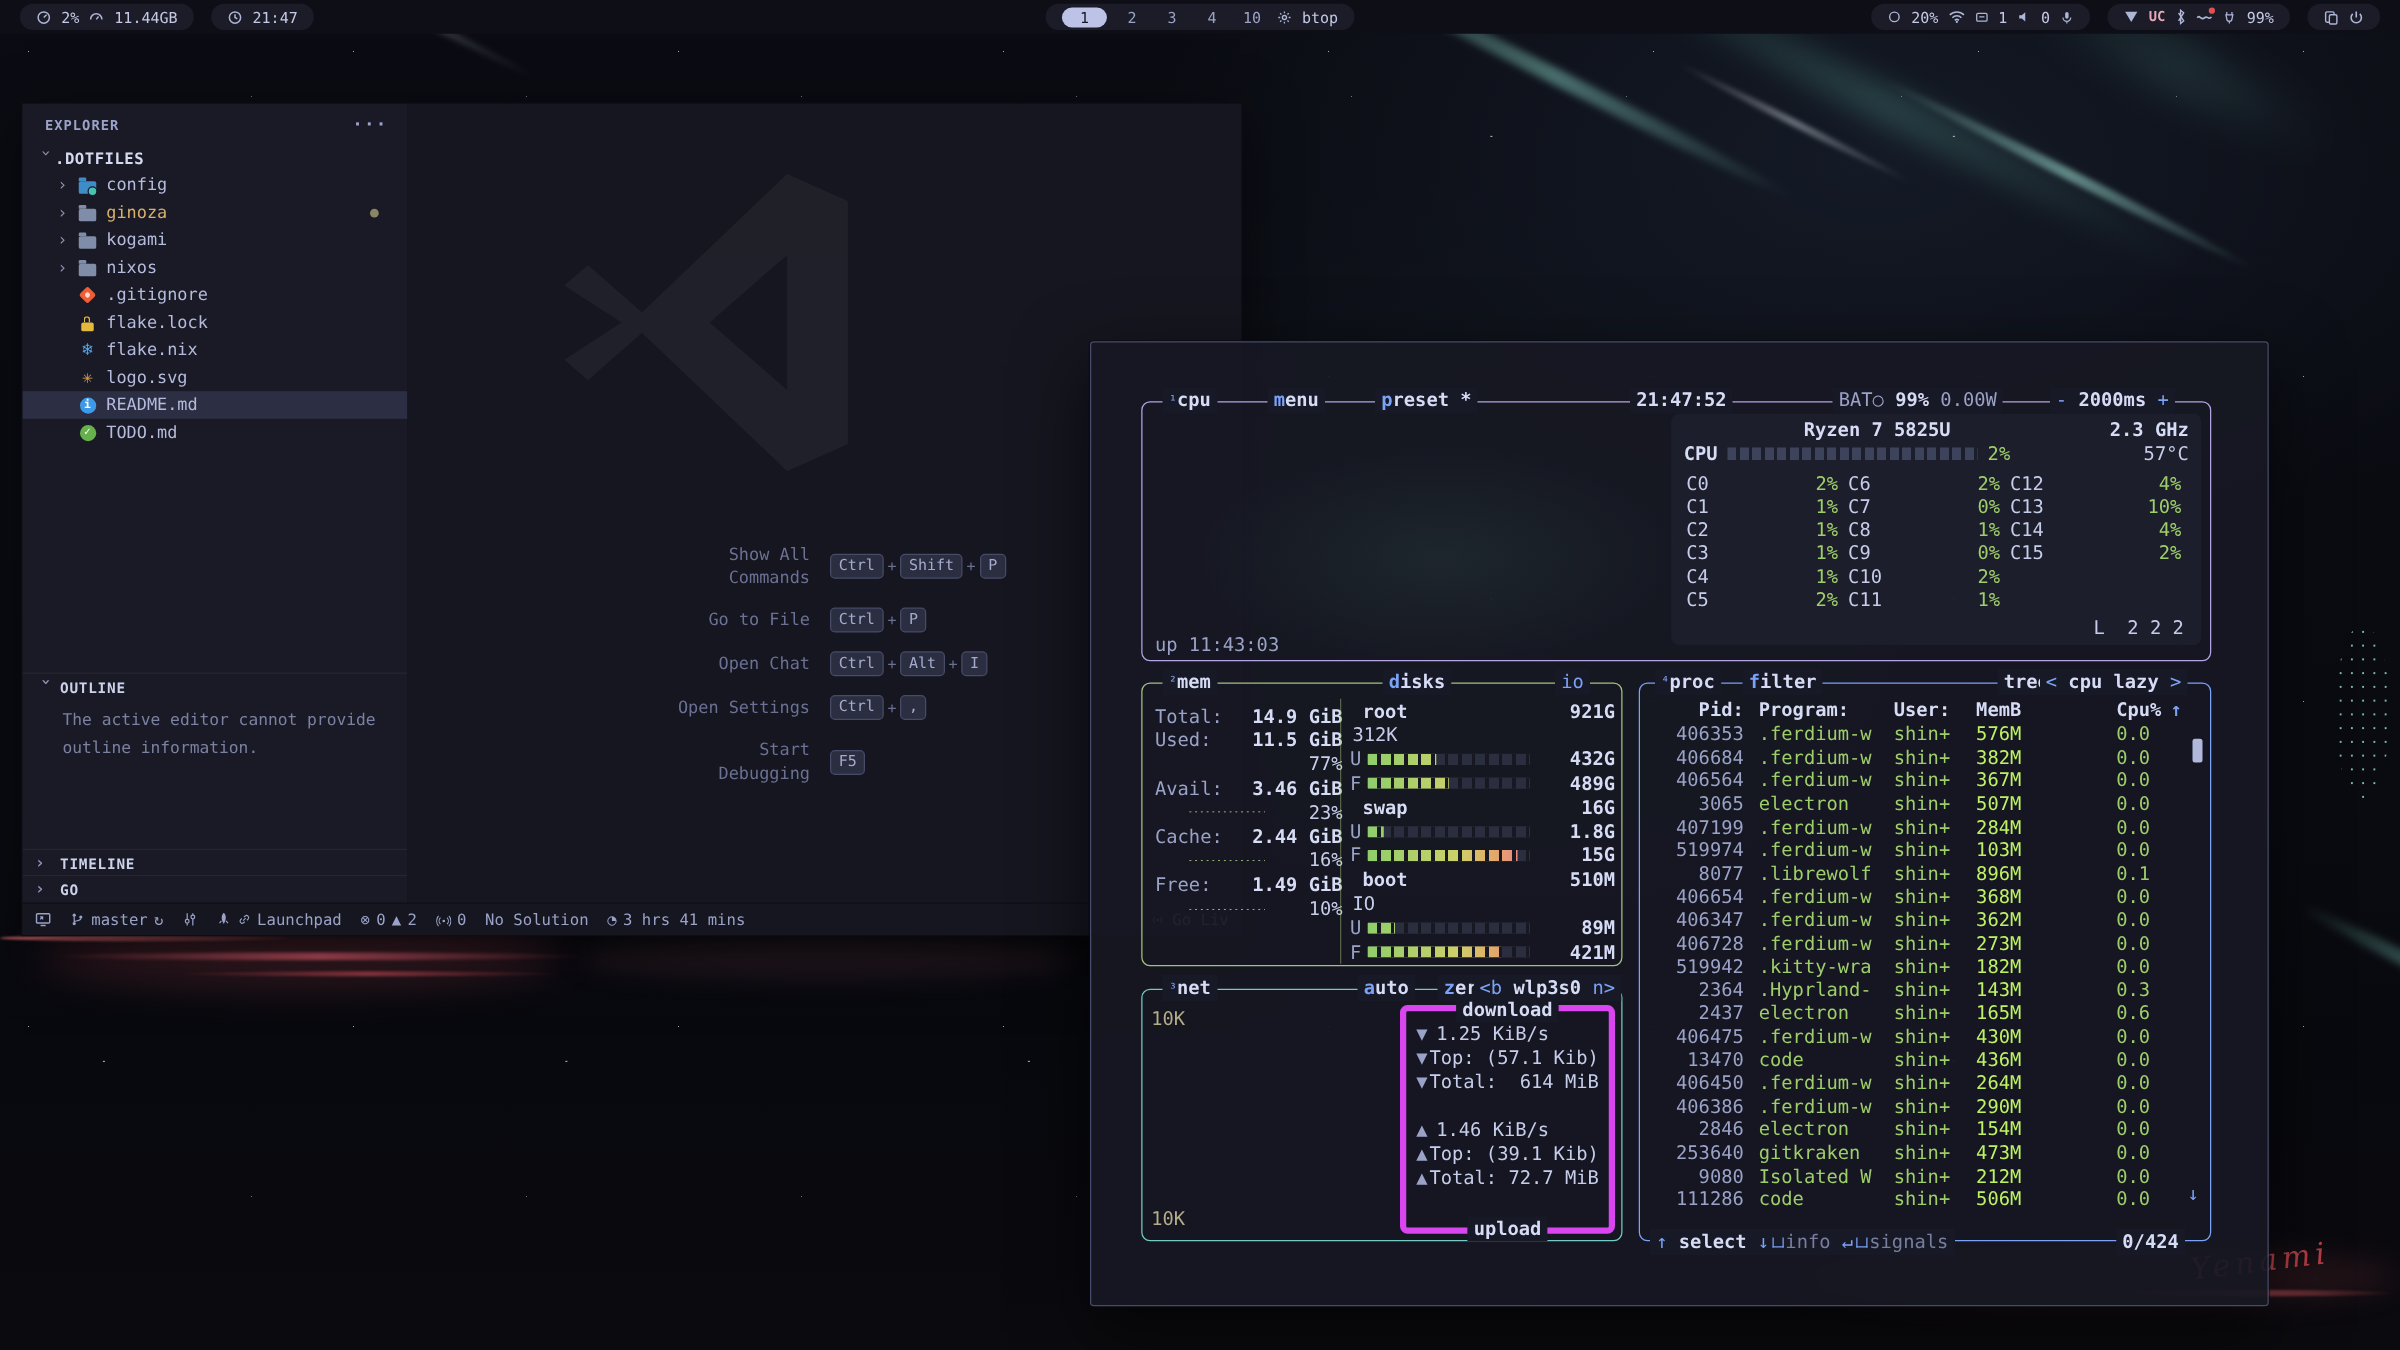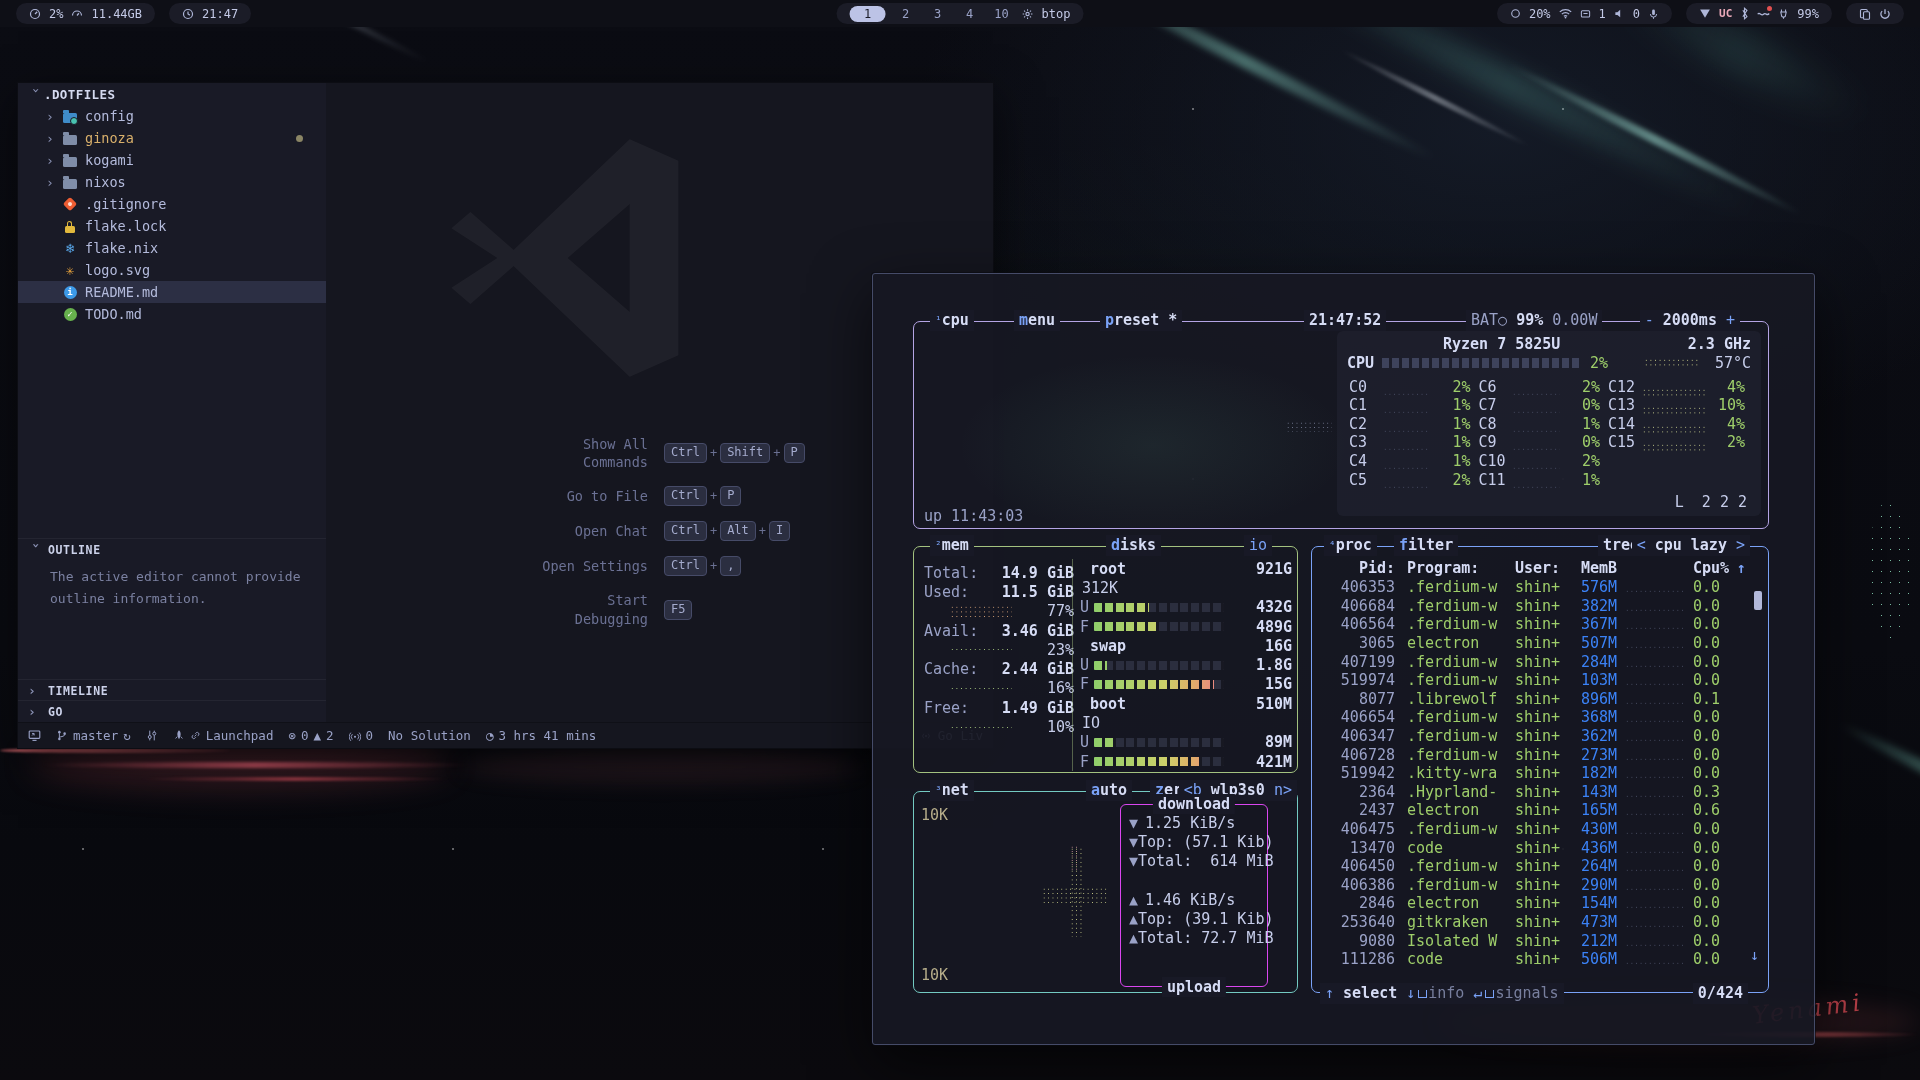--- a/index.html
+++ b/index.html
@@ -194,38 +194,38 @@
   .dval{margin-left:auto;font-weight:bold;color:#d6dcf5;}
 
   
   .scale{position:absolute;left:7px;color:#b5ac89;}
   #net-graph-v{position:absolute;left:156px;top:55px;width:12px;height:90px;
       background-image:radial-gradient(1px 1px,#d5d98f 50%,transparent 51%);background-size:4.4px 4.4px;}
   #net-graph-p{position:absolute;left:156px;top:53px;width:8px;height:26px;
       background-image:radial-gradient(1px 1px,#e2a3a8 50%,transparent 51%);background-size:4.4px 4.4px;}
   #net-graph-h{position:absolute;left:128px;top:95px;width:66px;height:16px;
       background-image:radial-gradient(1px 1px,#d5d98f 50%,transparent 51%);background-size:4.4px 4.4px;}
-  #net-panel{position:absolute;left:206px;top:12px;width:148px;height:183px;
-      border:1px solid #d946ef;border-radius:6px;box-sizing:border-box;padding:8px 8px 0 8px;}
+  #net-panel{position:absolute;left:206px;top:12px;width:172px;height:183px;
+      border:5px solid #d946ef;border-radius:6px;box-sizing:border-box;padding:8px 8px 0 8px;}
   .np-title{position:absolute;left:50%;transform:translateX(-50%);background:#181926;padding:0 5px;
       top:-11px;font-weight:bold;color:#d6dcf5;line-height:20px;}
   .np-title.bot{top:auto;bottom:-11px;}
   .nrow{display:flex;height:19.3px;align-items:center;color:#c6cdea;white-space:pre;}
   .narrow{color:#9aa2c7;width:16px;}
   .nspacer{height:19.3px;}
 
   
   #proc-head{position:absolute;top:12px;left:5px;right:5px;display:flex;align-items:center;
       font-weight:bold;color:#d6dcf5;}
   #proc-rows{position:absolute;top:31px;left:5px;right:5px;}
   .prow{display:flex;align-items:center;height:18.6px;}
   .pr-pid{width:78px;text-align:right;color:#9aa2c7;}
   .pr-prog{width:108px;margin-left:12px;color:#9ece6a;}
   .pr-user{width:58px;color:#9ece6a;}
-  .pr-mem{width:44px;text-align:right;color:#3b82f6;}
+  .pr-mem{width:44px;text-align:right;color:#bef264;}
   .pr-graph{width:60px;height:4px;margin:8px 8px 0 8px;
       background-image:radial-gradient(1px 1px,#4a4f66 50%,transparent 51%);background-size:4.6px 4.6px;}
   .pr-cpu{width:40px;text-align:left;color:#9ece6a;}
   .pr-end{width:16px;}
   #proc-head .pr-pid,#proc-head .pr-prog,#proc-head .pr-user,#proc-head .pr-mem,#proc-head .pr-cpu{color:#d6dcf5;}
   #proc-scroll{position:absolute;right:6px;top:44px;width:8px;height:19px;background:#b2b8da;border-radius:2px;}
   #proc-downarrow{position:absolute;right:9px;bottom:28px;color:#7aa2f7;}
   #proc-footer{position:absolute;bottom:-12px;left:8px;background:#181926;padding:0 5px;line-height:21px;
       display:flex;align-items:center;gap:9px;}
   .pf-word{color:#787f9e;}
@@ -348,20 +348,24 @@
         <svg class="ico" width="12" height="12" viewBox="0 0 16 16">
             <path d="M8 1.5V8" stroke="currentColor" stroke-width="1.7"></path>
             <path d="M4.2 4.2a5.5 5.5 0 107.6 0" fill="none" stroke="currentColor" stroke-width="1.7"></path>
           </svg>
       </div>
     </div>
   </div>
 
   <div id="vscode">
     <div id="sidebar">
+      <div class="sb-header">
+        <span>EXPLORER</span>
+        <span class="sb-more">···</span>
+      </div>
       <div class="trow">
         <span class="chev open">›</span>
         <span class="rootlbl">.DOTFILES</span>
       </div>
       <div class="trow child">
         <span class="chev">›</span>
         <span class="fi">
             <span class="icon-folder cfg"></span>
           </span>
         <span>config</span>

